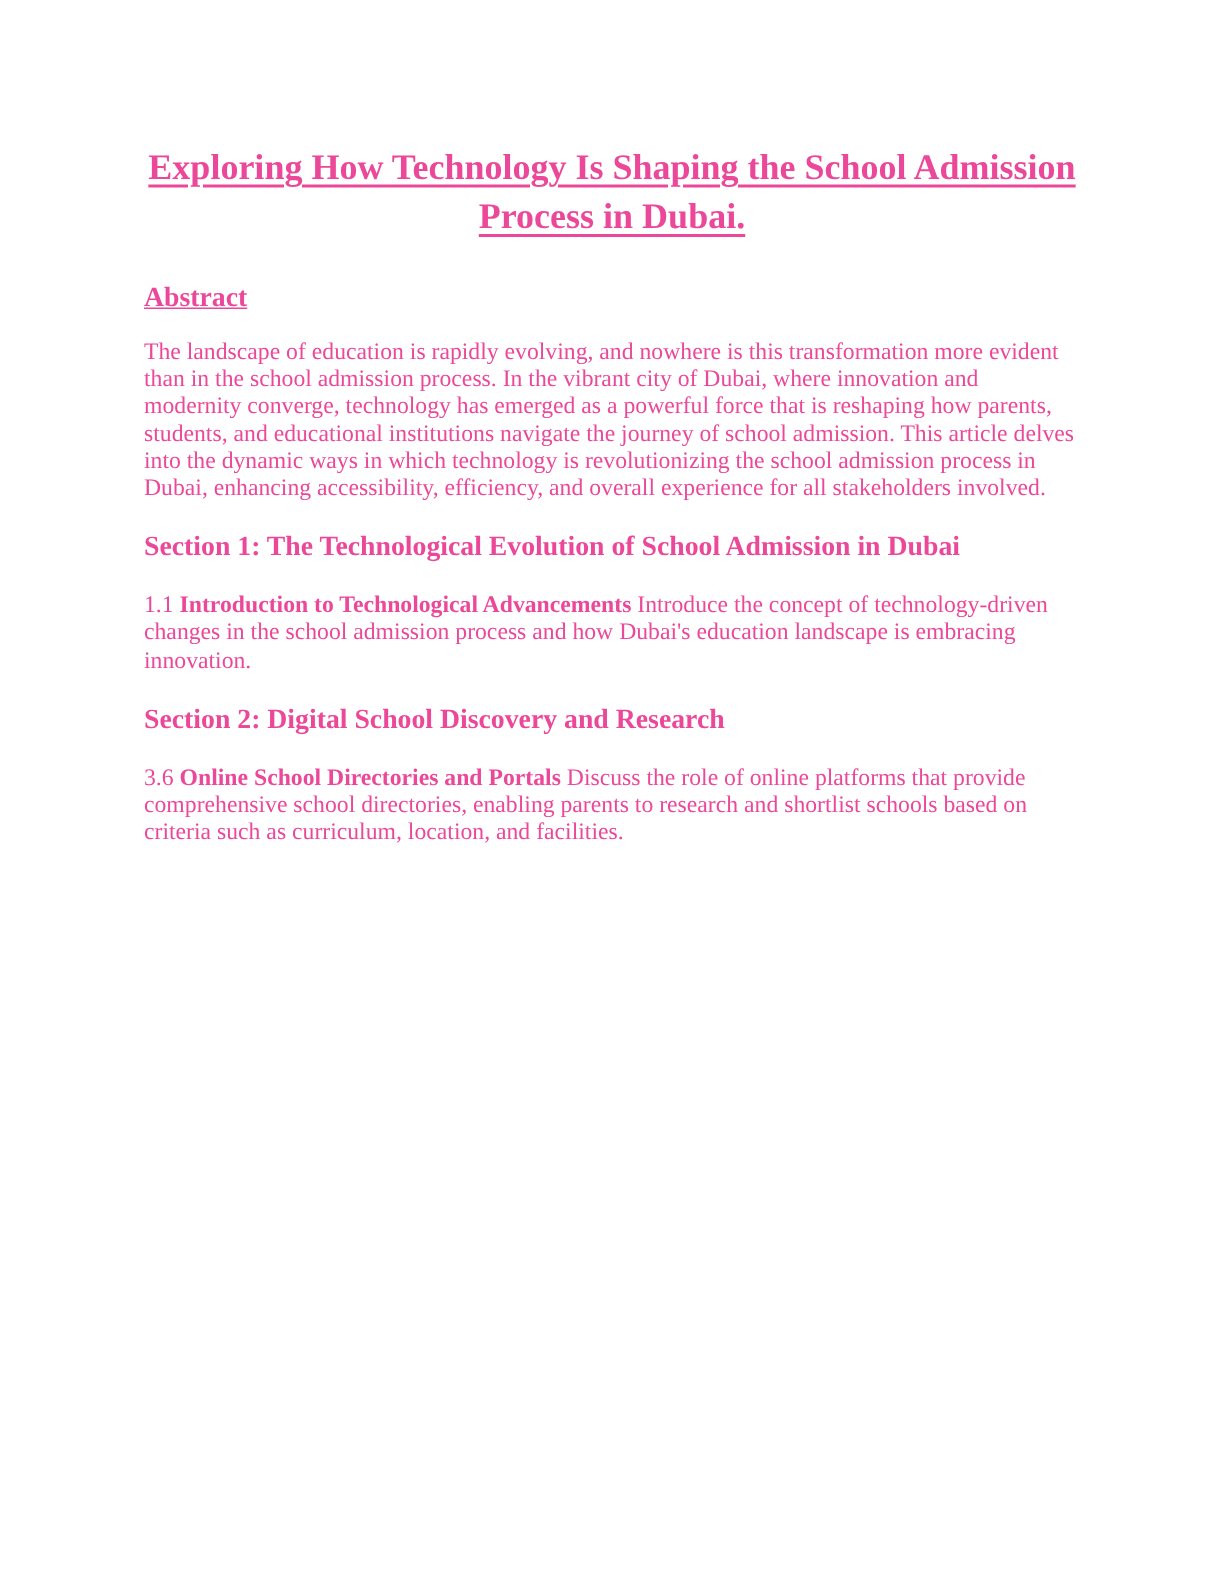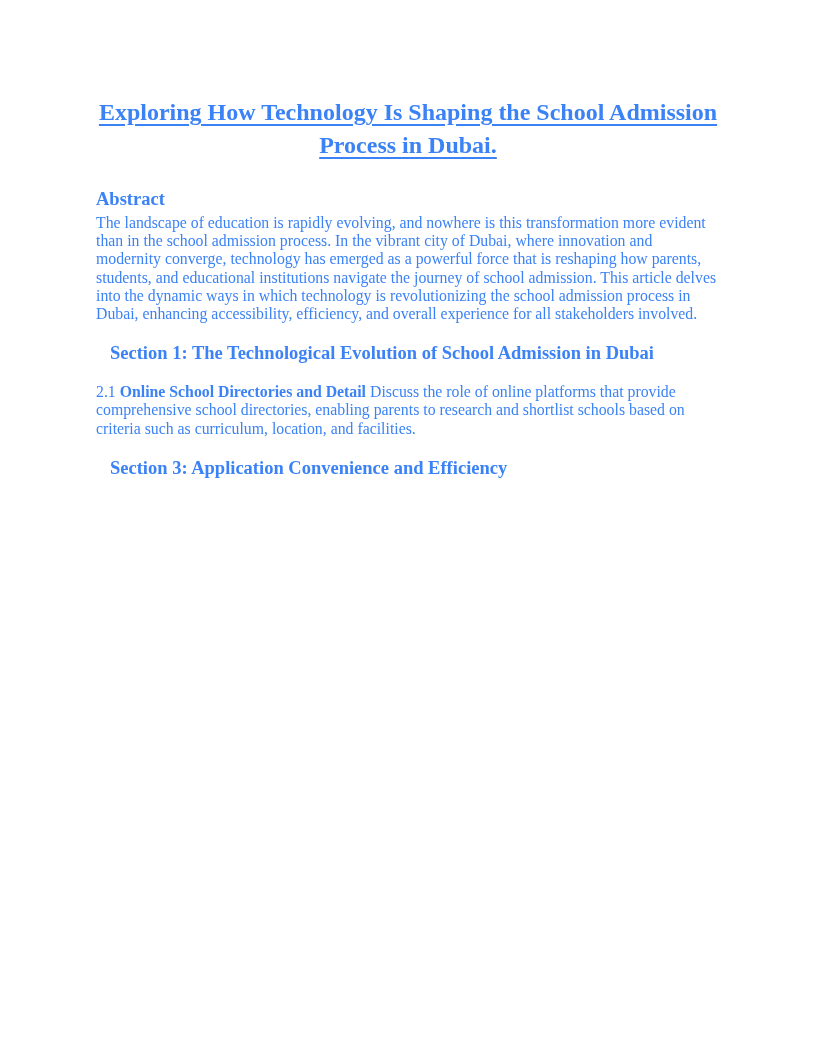--- a/index.html
+++ b/index.html
@@ -9,44 +9,45 @@
   }
   .page {
     position: relative;
     width: 816px;
     height: 1056px;
     margin: 0 auto;
     background: #ffffff;
     box-sizing: border-box;
     padding: 96px 96px 0 96px;
     font-family: "Liberation Serif", "DejaVu Serif", serif;
-    color: #3b82f6;
+    color: #ec4899;
     overflow: hidden;
   }
   h1.doc-title {
     font-size: 24px;
     line-height: 33px;
     font-weight: bold;
     text-align: center;
     margin: 0 auto 26px auto;
     max-width: 640px;
   }
   h1.doc-title .u {
     text-decoration: underline;
     text-decoration-thickness: 2px;
     text-underline-offset: 4px;
   }
   h2.block-heading {
     font-size: 18.5px;
     line-height: 22px;
     font-weight: bold;
-    margin: 19px 14px;
+    margin: 19px 0;
   }
   h2.abstract-heading {
-    margin: 0 0 4px 0;
+    margin: 0 0 16px 0;
+    text-decoration: underline;
   }
   p.body-para {
     font-size: 15.8px;
     line-height: 18.2px;
     margin: 17px 0;
     width: 624px;
   }
   p.abstract-para {
     margin-top: 0;
   }
@@ -62,24 +63,25 @@
 
   <h1 class="doc-title"><span class="u">Exploring How Technology Is Shaping the School Admission Process in Dubai.</span></h1>
 
   <section>
     <h2 class="block-heading abstract-heading">Abstract</h2>
     <p class="body-para abstract-para">The landscape of education is rapidly evolving, and nowhere is this transformation more evident than in the school admission process. In the vibrant city of Dubai, where innovation and modernity converge, technology has emerged as a powerful force that is reshaping how parents, students, and educational institutions navigate the journey of school admission. This article delves into the dynamic ways in which technology is revolutionizing the school admission process in Dubai, enhancing accessibility, efficiency, and overall experience for all stakeholders involved.</p>
   </section>
 
   <section>
     <h2 class="block-heading">Section 1: The Technological Evolution of School Admission in Dubai</h2>
+    <p class="body-para"><span>1.1</span> <span class="lead-title">Introduction to Technological Advancements</span> <span>Introduce the concept of technology-driven changes in the school admission process and how Dubai's education landscape is embracing innovation.</span></p>
   </section>
 
   <section>
-    <p class="body-para"><span>2.1</span> <span class="lead-title">Online School Directories and Detail</span> <span>Discuss the role of online platforms that provide comprehensive school directories, enabling parents to research and shortlist schools based on criteria such as curriculum, location, and facilities.</span></p>
+    <h2 class="block-heading">Section 2: Digital School Discovery and Research</h2>
+    <p class="body-para"><span>3.6</span> <span class="lead-title">Online School Directories and Portals</span> <span>Discuss the role of online platforms that provide comprehensive school directories, enabling parents to research and shortlist schools based on criteria such as curriculum, location, and facilities.</span></p>
   </section>
 
   <section>
-    <h2 class="block-heading">Section 3: Application Convenience and Efficiency</h2>
   </section>
 
 
 </div>
 
 </body></html>

